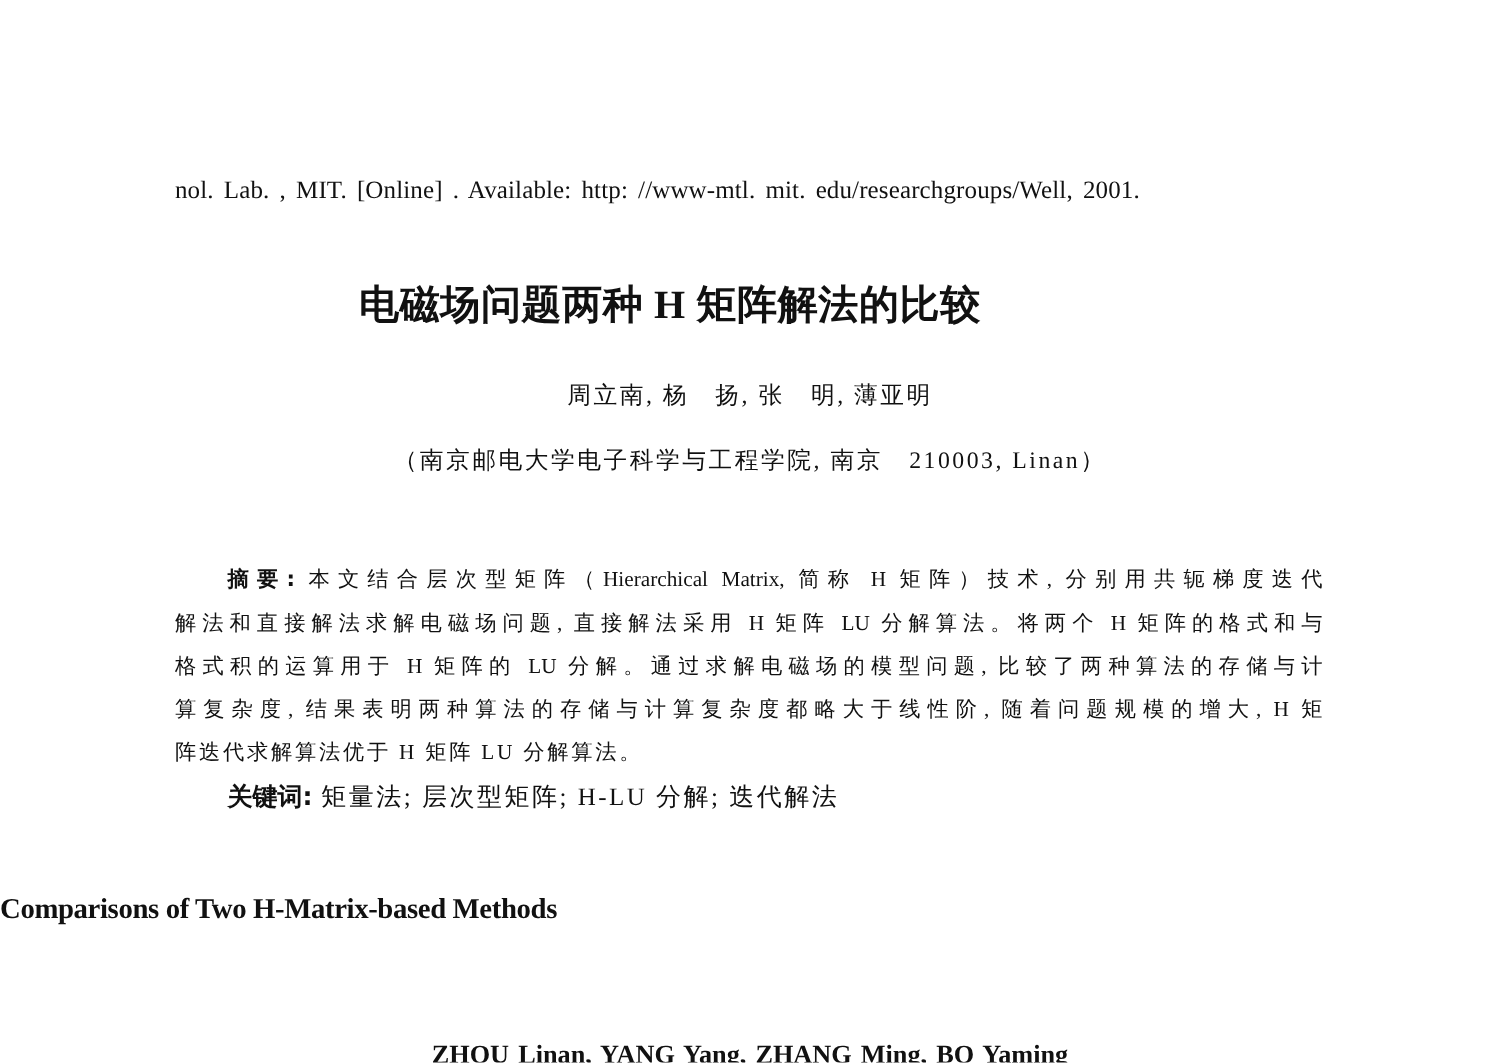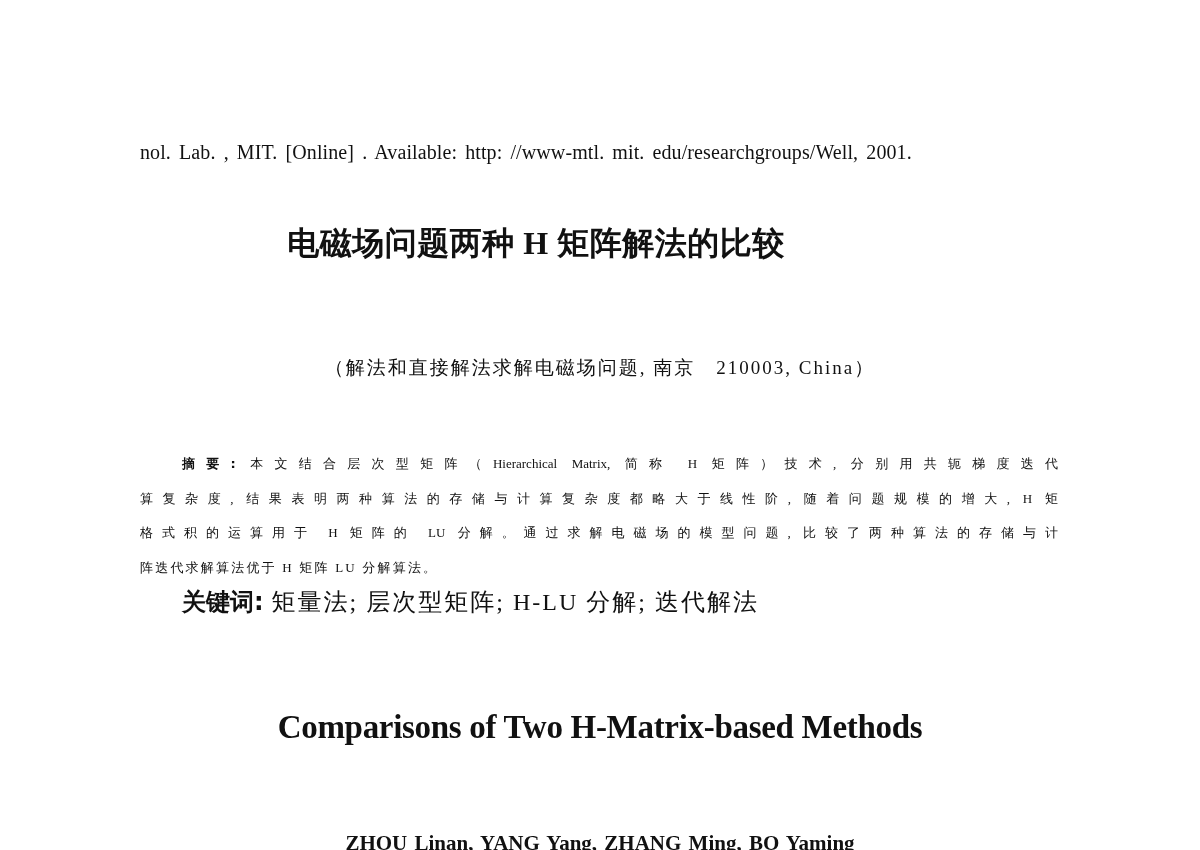--- a/index.html
+++ b/index.html
@@ -62,52 +62,52 @@
       white-space: nowrap;
     }
     .abstract {
       position: absolute;
       left: 140px;
       width: 918px;
       top: 447px;
     }
     .abs-line {
       height: 34.5px;
-      font-size: 13px;
+      font-size: 17px;
       line-height: 34.5px;
       white-space: nowrap;
       letter-spacing: 2.2px;
     }
     .abs-line.justify {
       text-align: justify;
       text-align-last: justify;
       letter-spacing: 0;
     }
     .indent {
       padding-left: 42px;
     }
     .label-bold {
       font-family: "DejaVu Sans", "Liberation Sans", sans-serif;
       font-weight: bold;
       letter-spacing: 0;
     }
     .keywords-line {
       padding-left: 42px;
-      font-size: 24px;
+      font-size: 20px;
       line-height: 34.5px;
       white-space: nowrap;
       letter-spacing: 2px;
     }
     .en-title {
       position: absolute;
       left: 0;
       width: 1200px;
       top: 702px;
-      text-align: center;
-      font-size: 33px;
+      text-align: left;
+      font-size: 23px;
       font-weight: bold;
       line-height: 50px;
       letter-spacing: -0.3px;
     }
     .en-authors {
       position: absolute;
       left: 0;
       width: 1200px;
       top: 831px;
       text-align: center;
@@ -119,27 +119,29 @@
   </style>
 </head>
 <body>
 
 <div class="page">
 
   <div class="ref-line">nol. Lab. , MIT. [Online] . Available: http: //www-mtl. mit. edu/researchgroups/Well, 2001.</div>
 
   <div class="cn-title">电磁场问题两种 H 矩阵解法的比较</div>
 
+  <div class="cn-authors">周立南, 杨　扬, 张　明, 薄亚明</div>
 
-  <div class="cn-affil">（解法和直接解法求解电磁场问题, 南京　210003, China）</div>
+  <div class="cn-affil">（南京邮电大学电子科学与工程学院, 南京　210003, Linan）</div>
 
   <div class="abstract">
     <div class="abs-line justify indent"><span class="label-bold">摘要:</span> <span>本文结合层次型矩阵（Hierarchical Matrix, 简称 H 矩阵）技术, 分别用共轭梯度迭代</span></div>
+    <div class="abs-line justify">解法和直接解法求解电磁场问题, 直接解法采用 H 矩阵 LU 分解算法。将两个 H 矩阵的格式和与</div>
+    <div class="abs-line justify">格式积的运算用于 H 矩阵的 LU 分解。通过求解电磁场的模型问题, 比较了两种算法的存储与计</div>
     <div class="abs-line justify">算复杂度, 结果表明两种算法的存储与计算复杂度都略大于线性阶, 随着问题规模的增大, H 矩</div>
-    <div class="abs-line justify">格式积的运算用于 H 矩阵的 LU 分解。通过求解电磁场的模型问题, 比较了两种算法的存储与计</div>
     <div class="abs-line">阵迭代求解算法优于 H 矩阵 LU 分解算法。</div>
     <div class="keywords-line"><span class="label-bold">关键词:</span> <span>矩量法; 层次型矩阵; H-LU 分解; 迭代解法</span></div>
   </div>
 
   <div class="en-title">
     <div>Comparisons of Two H-Matrix-based Methods</div>
   </div>
 
   <div class="en-authors">ZHOU Linan,  YANG Yang,  ZHANG Ming,  BO Yaming</div>
 

